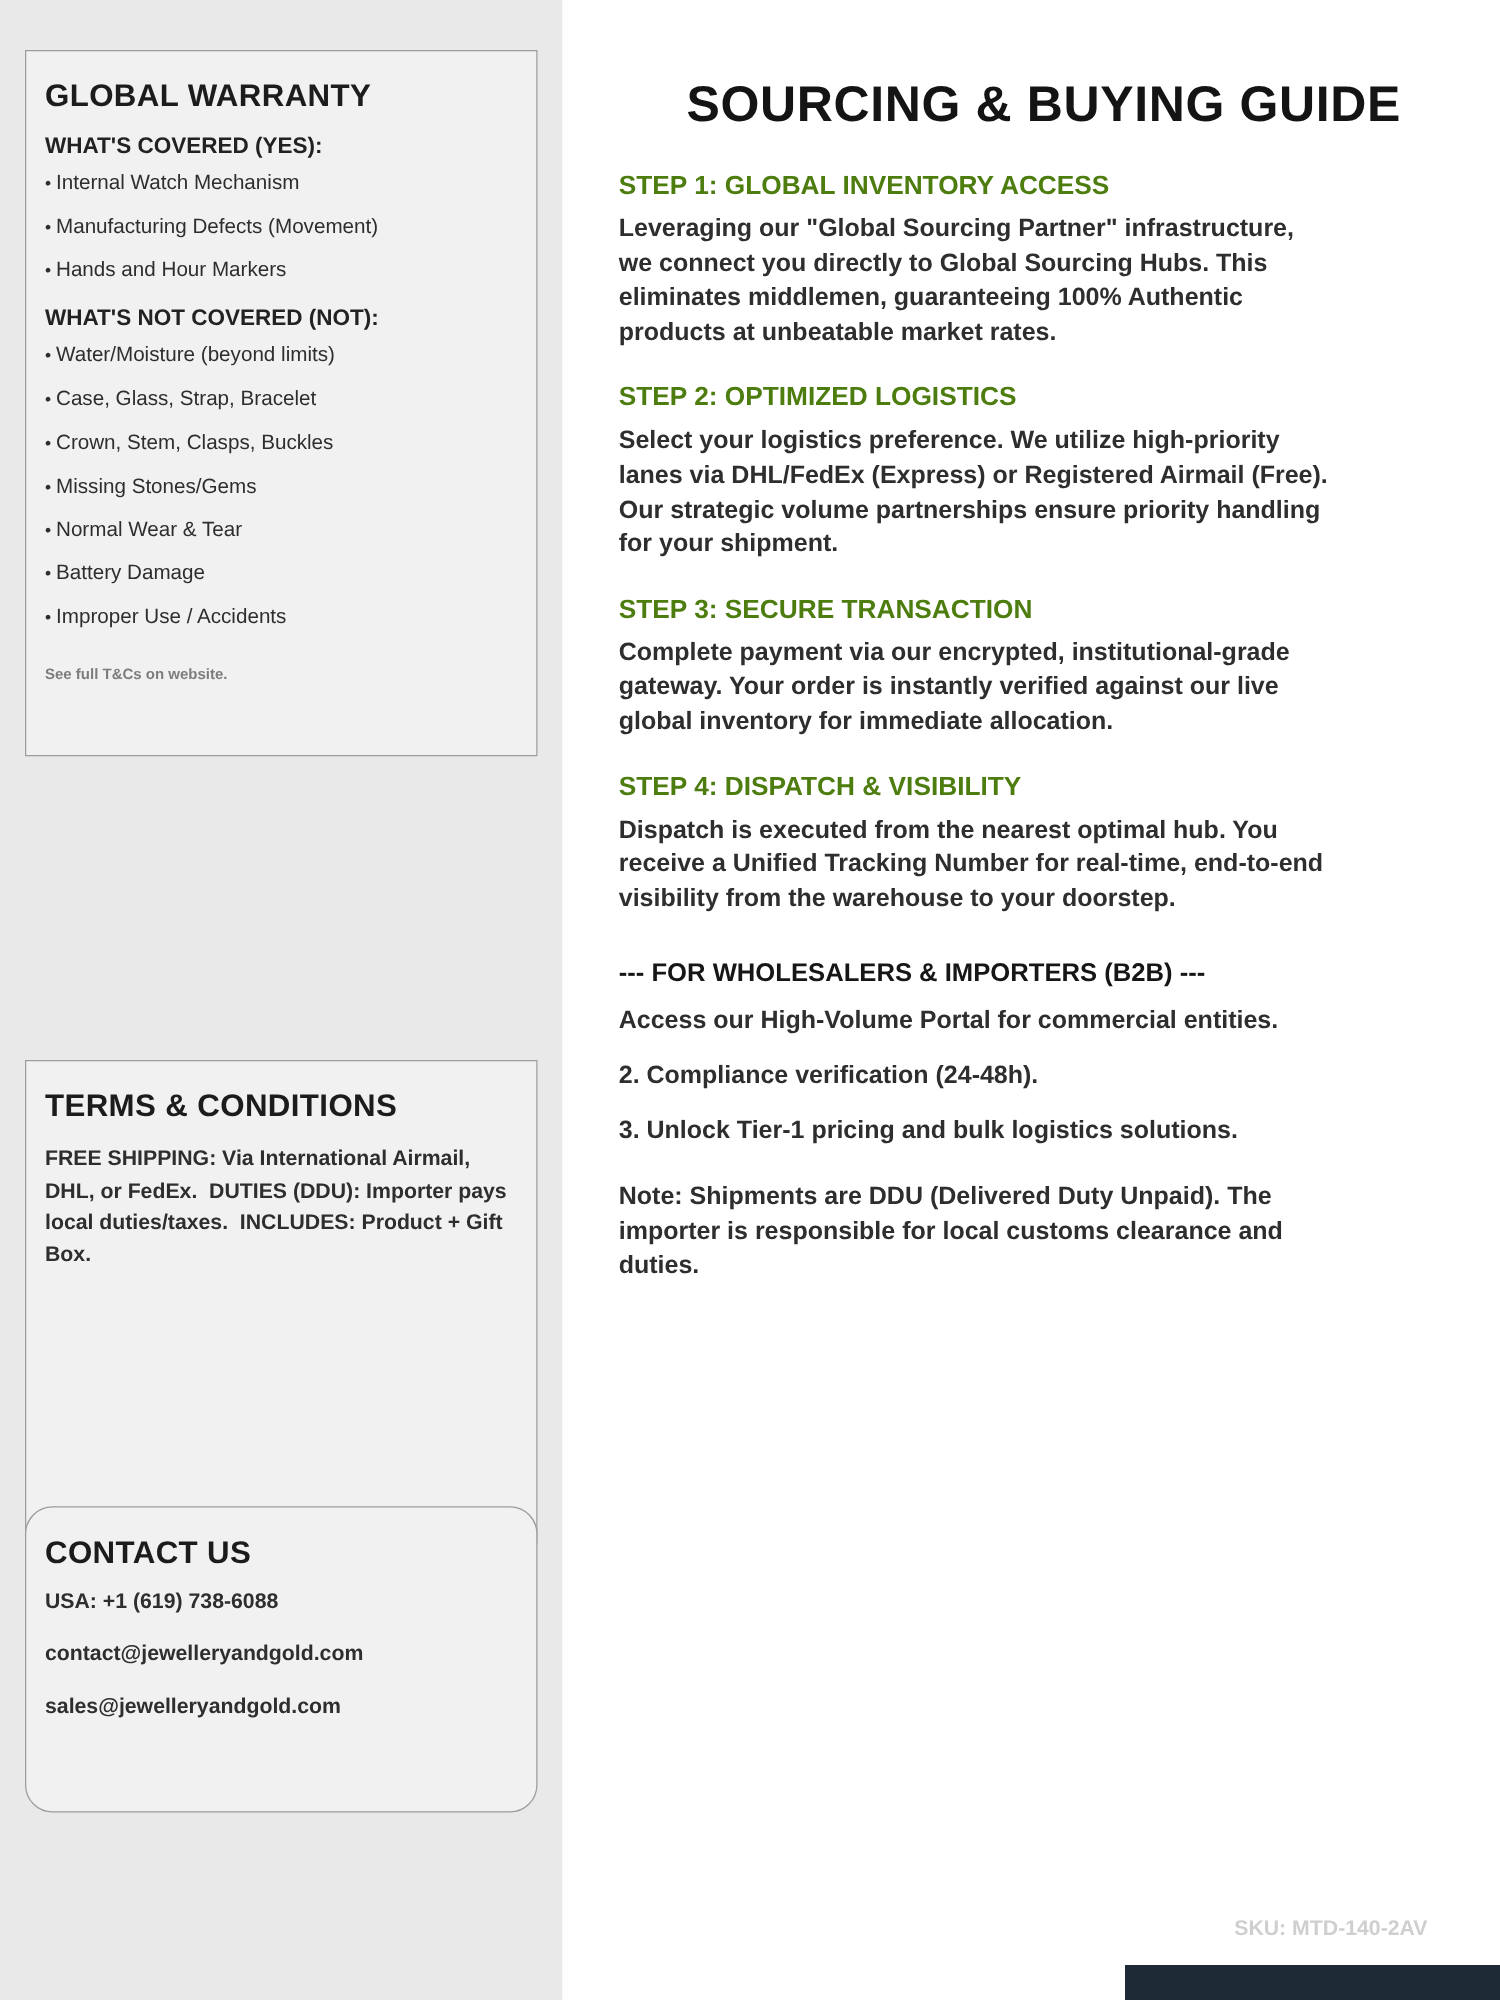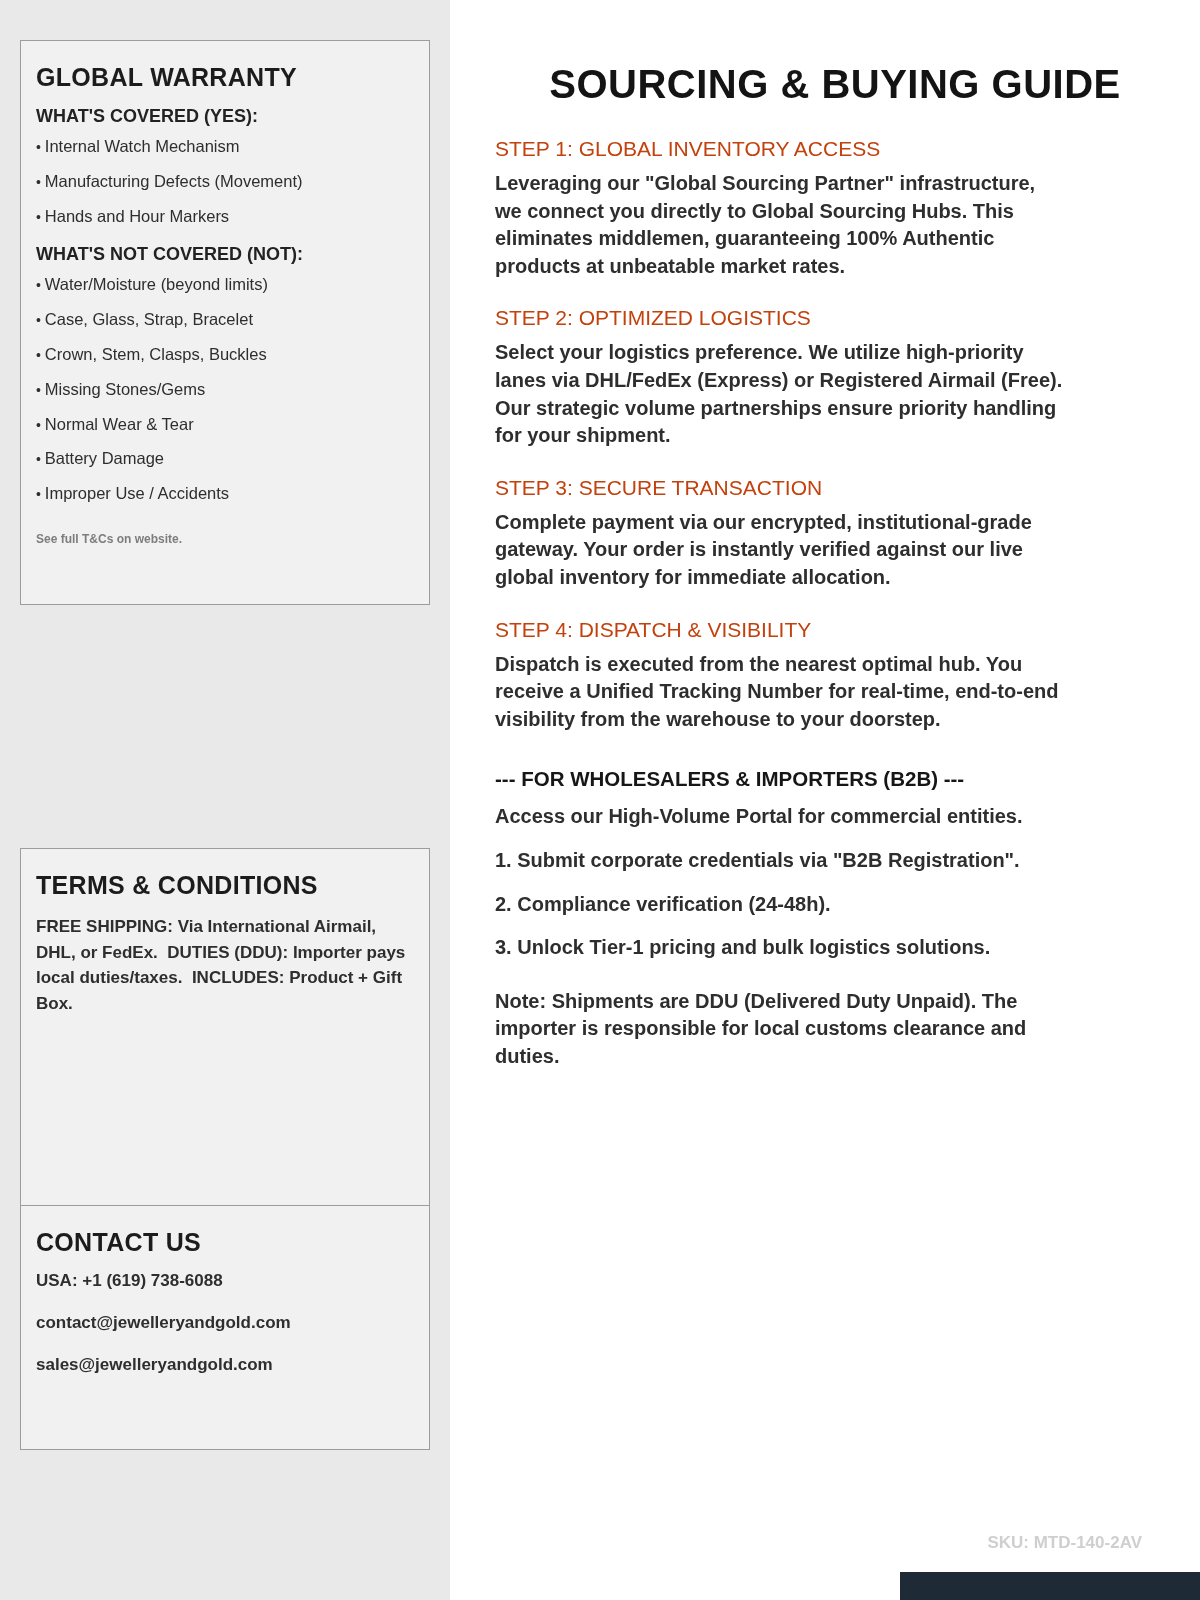--- a/index.html
+++ b/index.html
@@ -25,21 +25,21 @@
     position: absolute;
     left: 20px;
     width: 410px;
     box-sizing: border-box;
     background: #f1f1f1;
     border: 1px solid #9c9c9c;
     padding: 16px 15px;
   }
   .box-warranty { top: 40px;  height: 565px; }
   .box-terms    { top: 848px; height: 387px; }
-  .box-contact  { top: 1205px; height: 245px; }
+  .box-contact  { top: 1205px; height: 245px; border-radius: 22px; }
 
   .box h2 {
     margin: 6px 0 14px 0;
     font-size: 25px;
     font-weight: 800;
     letter-spacing: 0.3px;
     color: #1c1c1c;
   }
   .box h3 {
     margin: 18px 0 10px 0;
@@ -103,22 +103,22 @@
     color: #141414;
     padding-left: 20px;
   }
   .main-content {
     margin-left: 45px;
     width: 570px;
   }
   .step { margin-bottom: 26px; }
   .step-heading {
     font-size: 21px;
-    font-weight: 400;
-    color: #c2410c;
+    font-weight: 700;
+    color: #4d7c0f;
     margin: 0 0 9px 0;
   }
   .step-body, .b2b-intro, .b2b-item, .b2b-note {
     font-size: 20px;
     font-weight: 600;
     color: #2e2e2e;
     line-height: 1.38;
     margin: 0;
   }
   .b2b-heading {
@@ -209,21 +209,20 @@
       <p class="step-body">Complete payment via our encrypted, institutional-grade gateway. Your order is instantly verified against our live global inventory for immediate allocation.</p>
     </div>
 
     <div class="step">
       <div class="step-heading">STEP 4: DISPATCH &amp; VISIBILITY</div>
       <p class="step-body">Dispatch is executed from the nearest optimal hub. You receive a Unified Tracking Number for real-time, end-to-end visibility from the warehouse to your doorstep.</p>
     </div>
 
     <div class="b2b-heading">--- FOR WHOLESALERS &amp; IMPORTERS (B2B) ---</div>
     <p class="b2b-intro">Access our High-Volume Portal for commercial entities.</p>
-    <p class="b2b-item">1. Submit corporate credentials via "B2B Registration".</p>
     <p class="b2b-item">2. Compliance verification (24-48h).</p>
     <p class="b2b-item">3. Unlock Tier-1 pricing and bulk logistics solutions.</p>
     <p class="b2b-note">Note: Shipments are DDU (Delivered Duty Unpaid). The importer is responsible for local customs clearance and duties.</p>
 
   </div>
 
   <div class="sku">SKU: MTD-140-2AV</div>
   <div class="bottom-bar"></div>
 </main>
 

